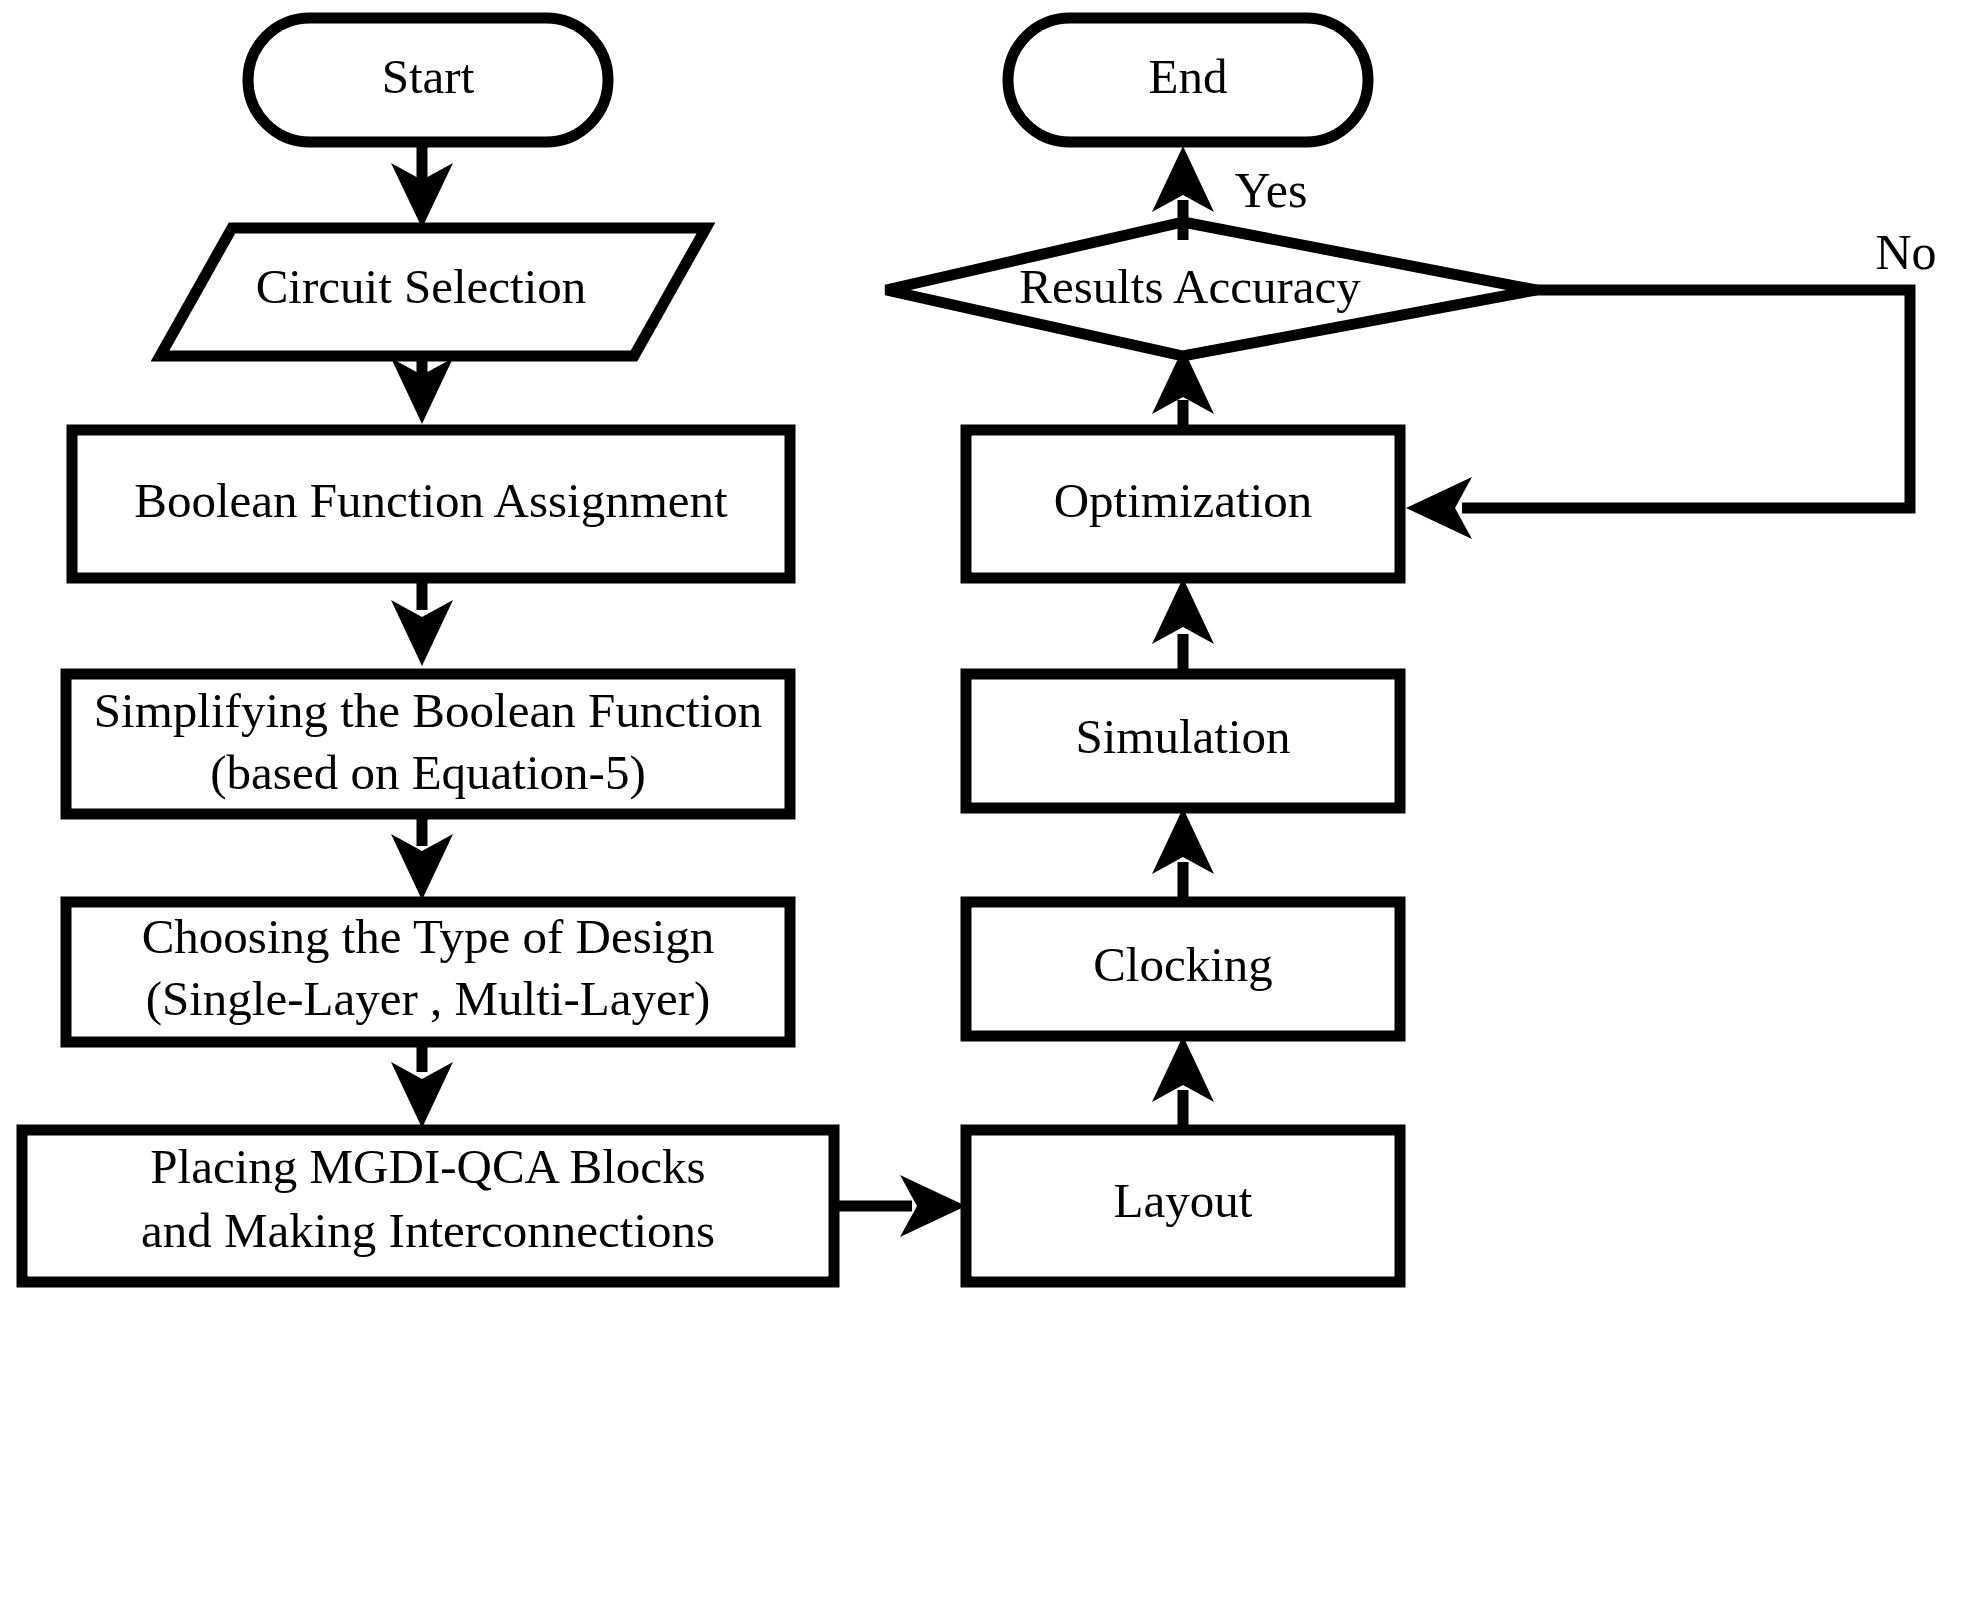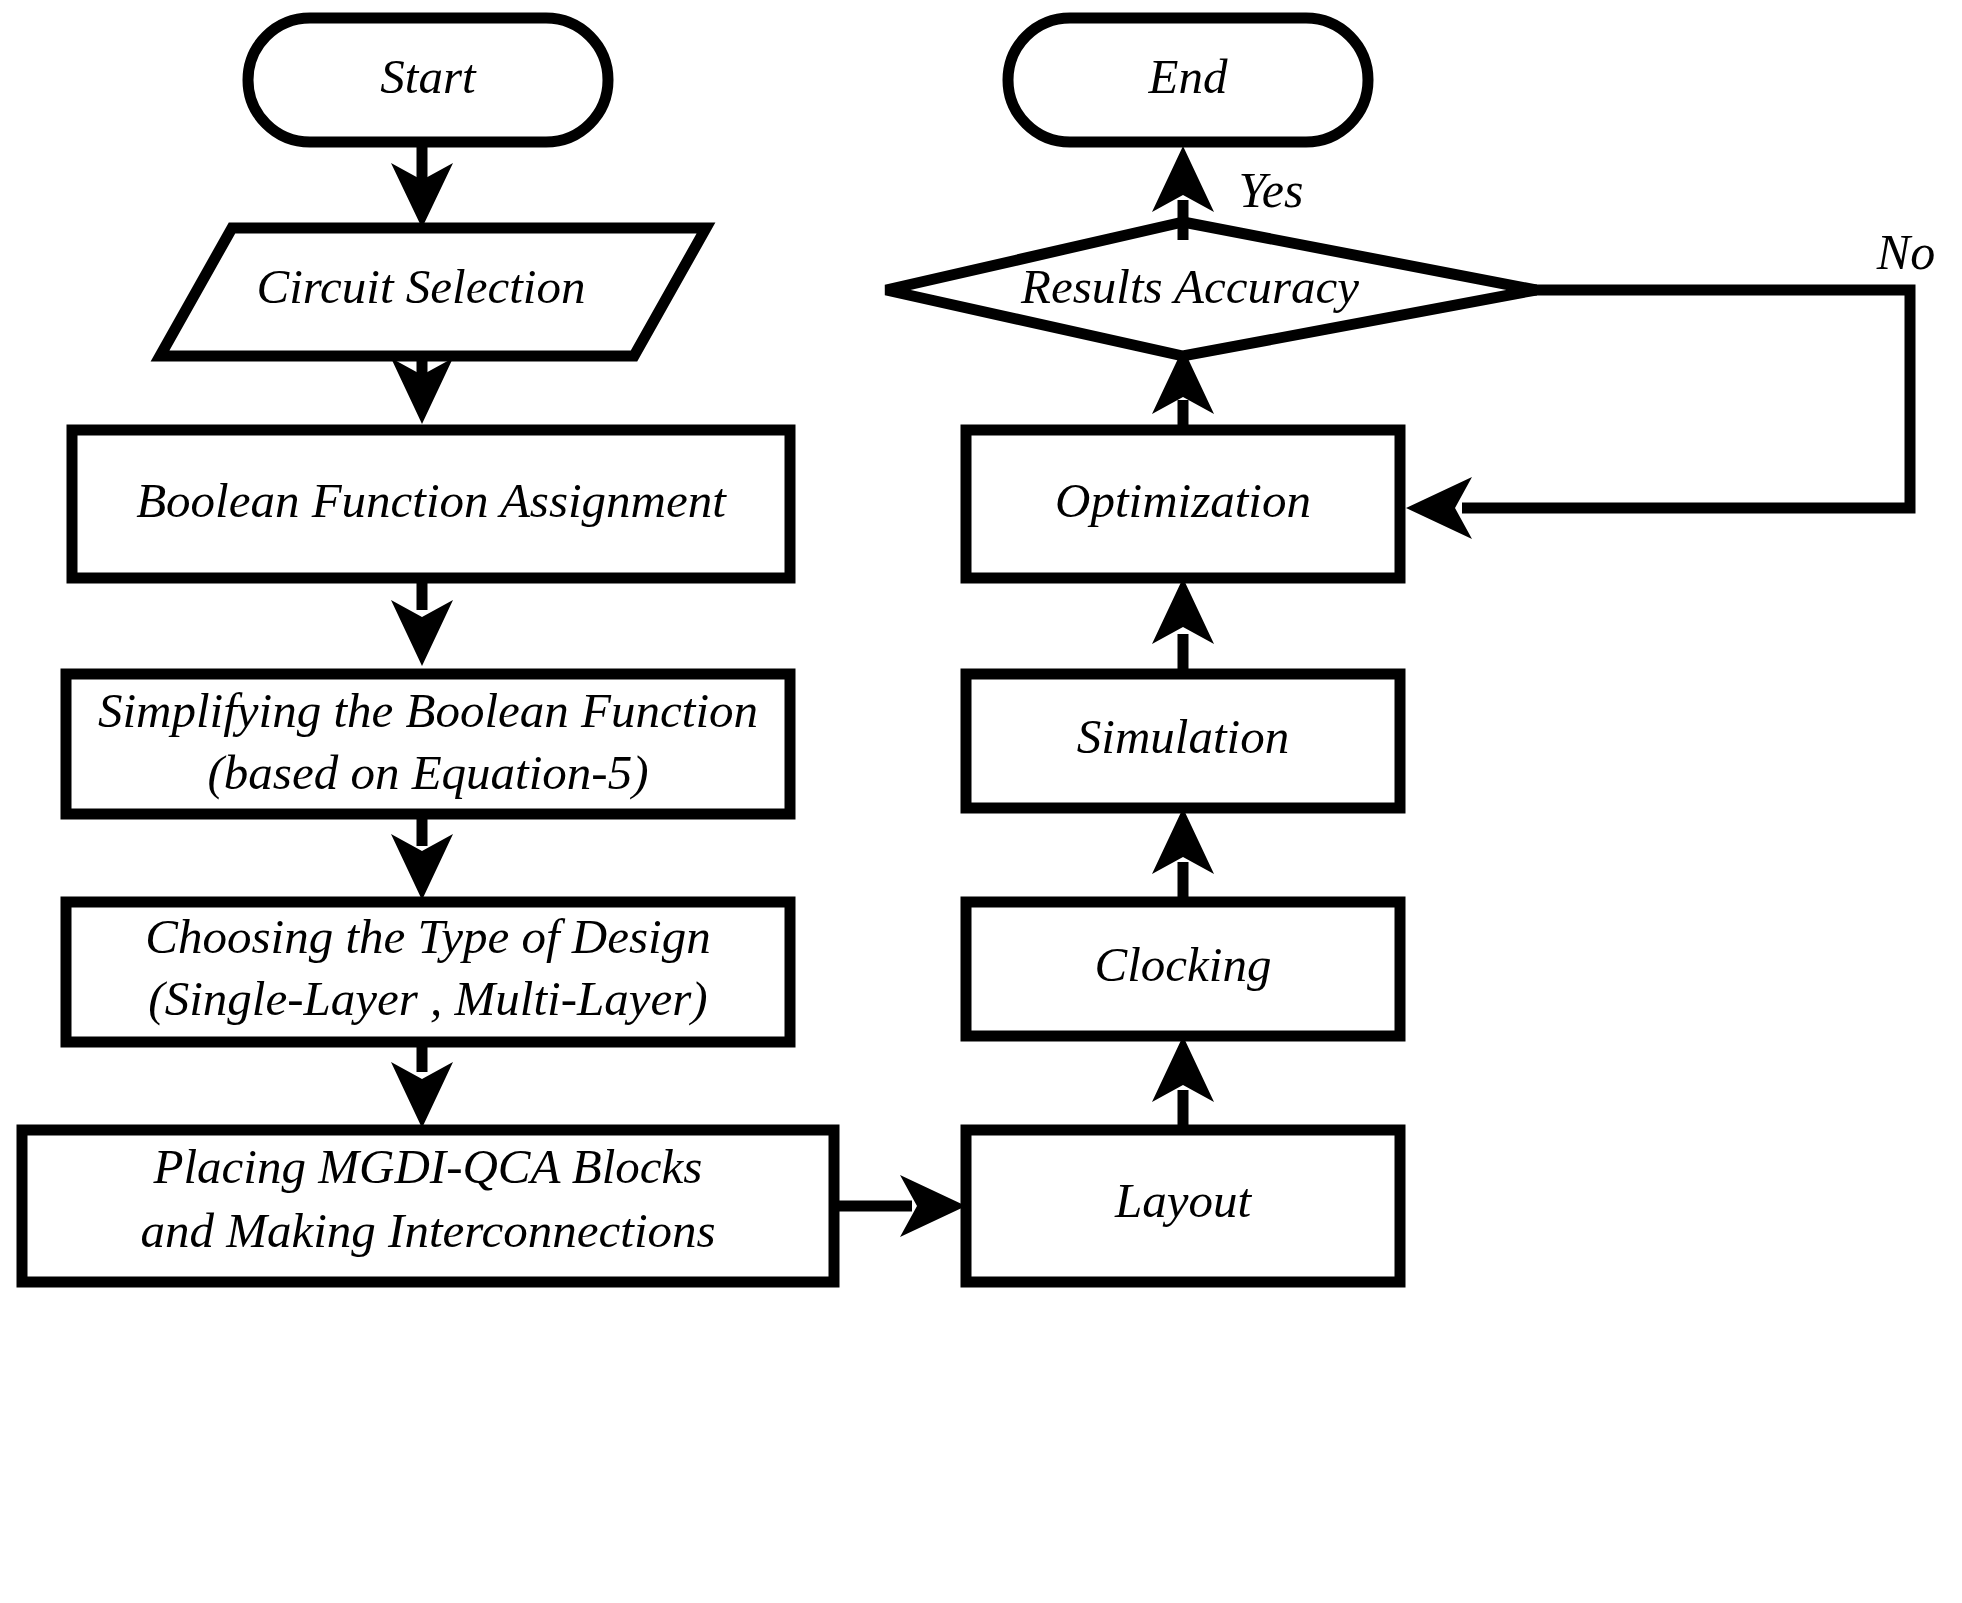--- a/index.html
+++ b/index.html
@@ -10,21 +10,20 @@
   body {
     width: 1962px;
     height: 1603px;
     font-family: "Liberation Serif", "DejaVu Serif", serif;
     overflow: hidden;
   }
   #flowchart-root {
     position: relative;
     width: 1554px;
     height: 1603px;
-    font-style: italic;
   }
   svg.chart {
     display: block;
     width: 1962px;
     height: 1603px;
   }
   .shape {
     fill: #ffffff;
     stroke: #000000;
     stroke-width: 11;

